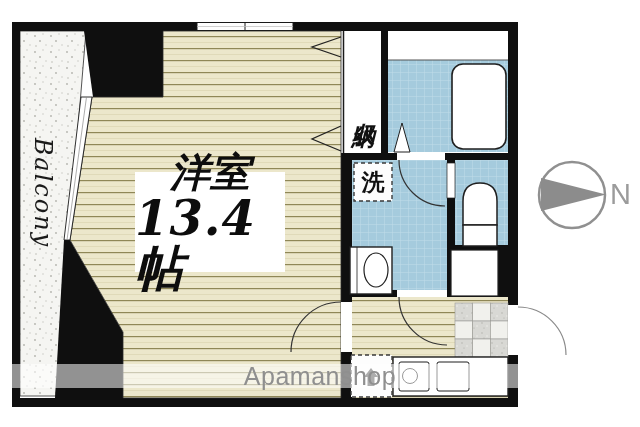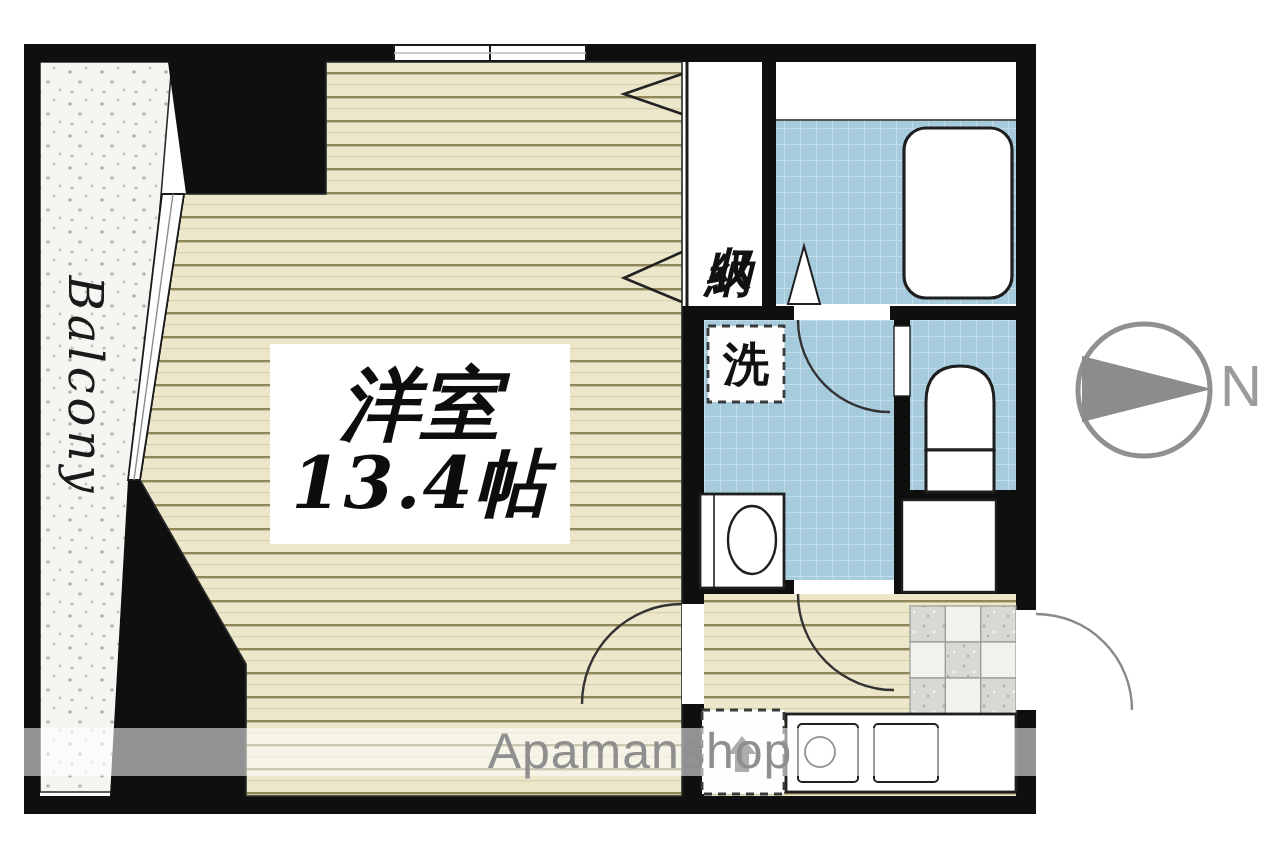--- a/index.html
+++ b/index.html
@@ -13,21 +13,21 @@
     left:-59px;top:180px;width:205px;height:26px;text-align:center;
     transform:rotate(90deg);font-style:italic;font-size:24px;color:#1a1a1a;
     letter-spacing:2px;font-family:"DejaVu Serif", serif;
   }
   .room-label-box{
     left:135px;top:172px;width:150px;height:100px;background:#ffffff;
     display:flex;flex-direction:column;align-items:center;justify-content:center;
     color:#0d0d0d;font-weight:bold;font-style:italic;line-height:1.05;
   }
   .room-name{font-size:40px;}
-  .room-size{font-size:36px;letter-spacing:1px;}
+  .room-size{font-size:48px;letter-spacing:1px;}
   .closet-label{
     left:349px;top:52px;width:30px;height:112px;
     writing-mode:vertical-rl;text-orientation:upright;
     font-size:23px;font-weight:bold;font-style:italic;color:#111;
     display:flex;align-items:center;justify-content:center;letter-spacing:4px;
   }
   .washer-label{
     left:354px;top:163px;width:38px;height:38px;display:flex;align-items:center;
     justify-content:center;font-size:23px;font-weight:bold;color:#111;
   }

